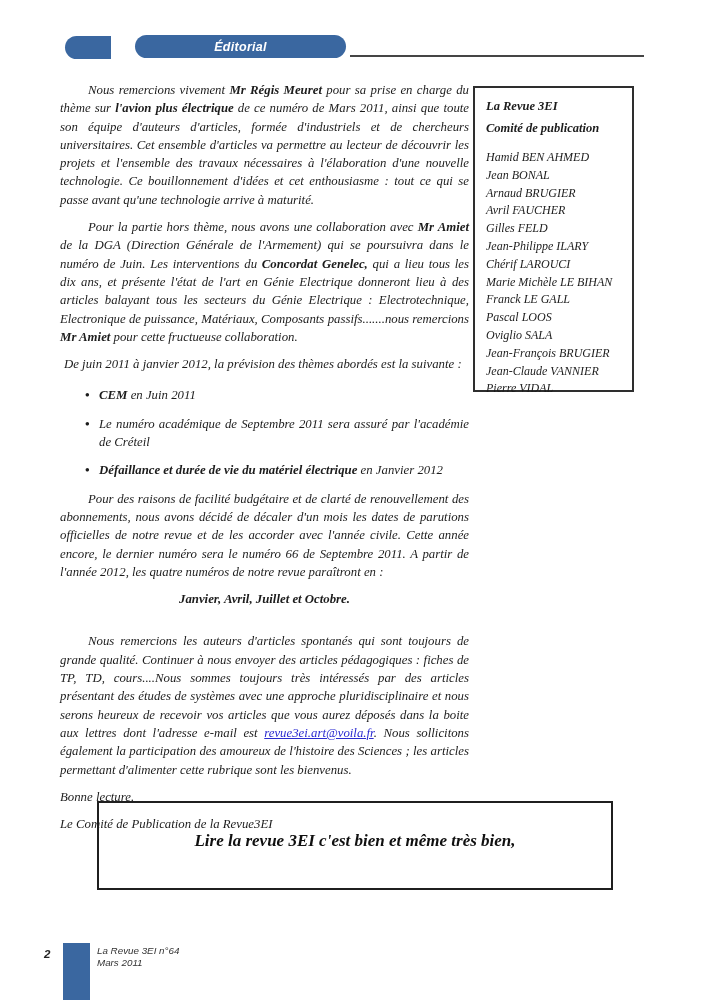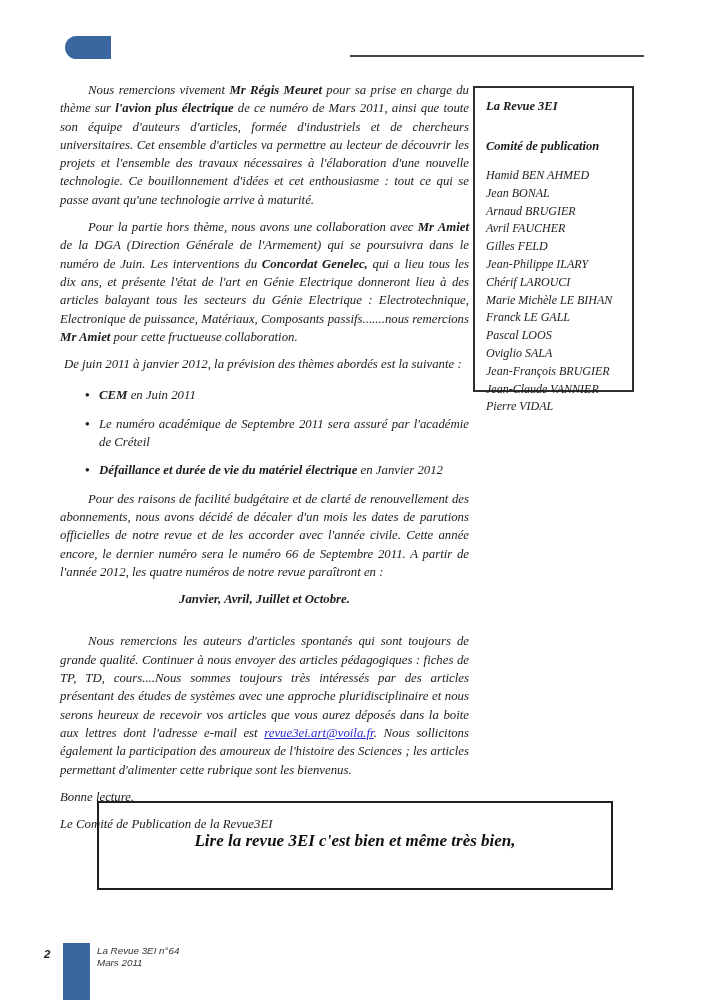--- a/index.html
+++ b/index.html
@@ -27,21 +27,21 @@
     position:absolute; left:350px; top:55px; width:294px; height:1.5px;
     background:var(--line-gray,#454545);
   }
 
   
   .sidebar {
     position:absolute; left:473px; top:86px; width:161px; height:306px;
     border:2px solid #2e2e2e; box-sizing:border-box;
     padding:11px 6px 0 11px; font-style:italic; color:#1c1c1c;
   }
-  .sb-title    { font-weight:bold; font-size:12.5px; margin-bottom:25px; }
+  .sb-title    { font-weight:bold; font-size:12.5px; margin-bottom:7px; }
   .sb-subtitle { font-weight:bold; font-size:12.5px; margin-bottom:13px; }
   .sb-member   { font-size:12px; line-height:17.8px; white-space:nowrap; }
 
   
   .content {
     position:absolute; left:60px; top:81px; width:409px;
     font-style:italic; font-size:12.8px; line-height:18.3px;
     color:#1c1c1c; text-align:justify;
   }
   .para   { margin:0 0 9px 0; }
@@ -83,20 +83,23 @@
     font-family:"Liberation Sans", sans-serif; font-style:italic;
     font-size:9.8px; line-height:11.5px; color:#333333;
   }
 </style>
 </head>
 <body>
 
 <div class="page">
 
   <div class="hdr-stub"></div>
+  <div class="hdr-banner">
+    <span class="hdr-label">Éditorial</span>
+  </div>
   <div class="hdr-line"></div>
 
   <div class="sidebar">
     <div class="sb-title">La Revue 3EI</div>
     <div class="sb-subtitle">Comité de publication</div>
     <div class="sb-members">
         <div class="sb-member">Hamid BEN AHMED</div>
         <div class="sb-member">Jean BONAL</div>
         <div class="sb-member">Arnaud BRUGIER</div>
         <div class="sb-member">Avril FAUCHER</div>

